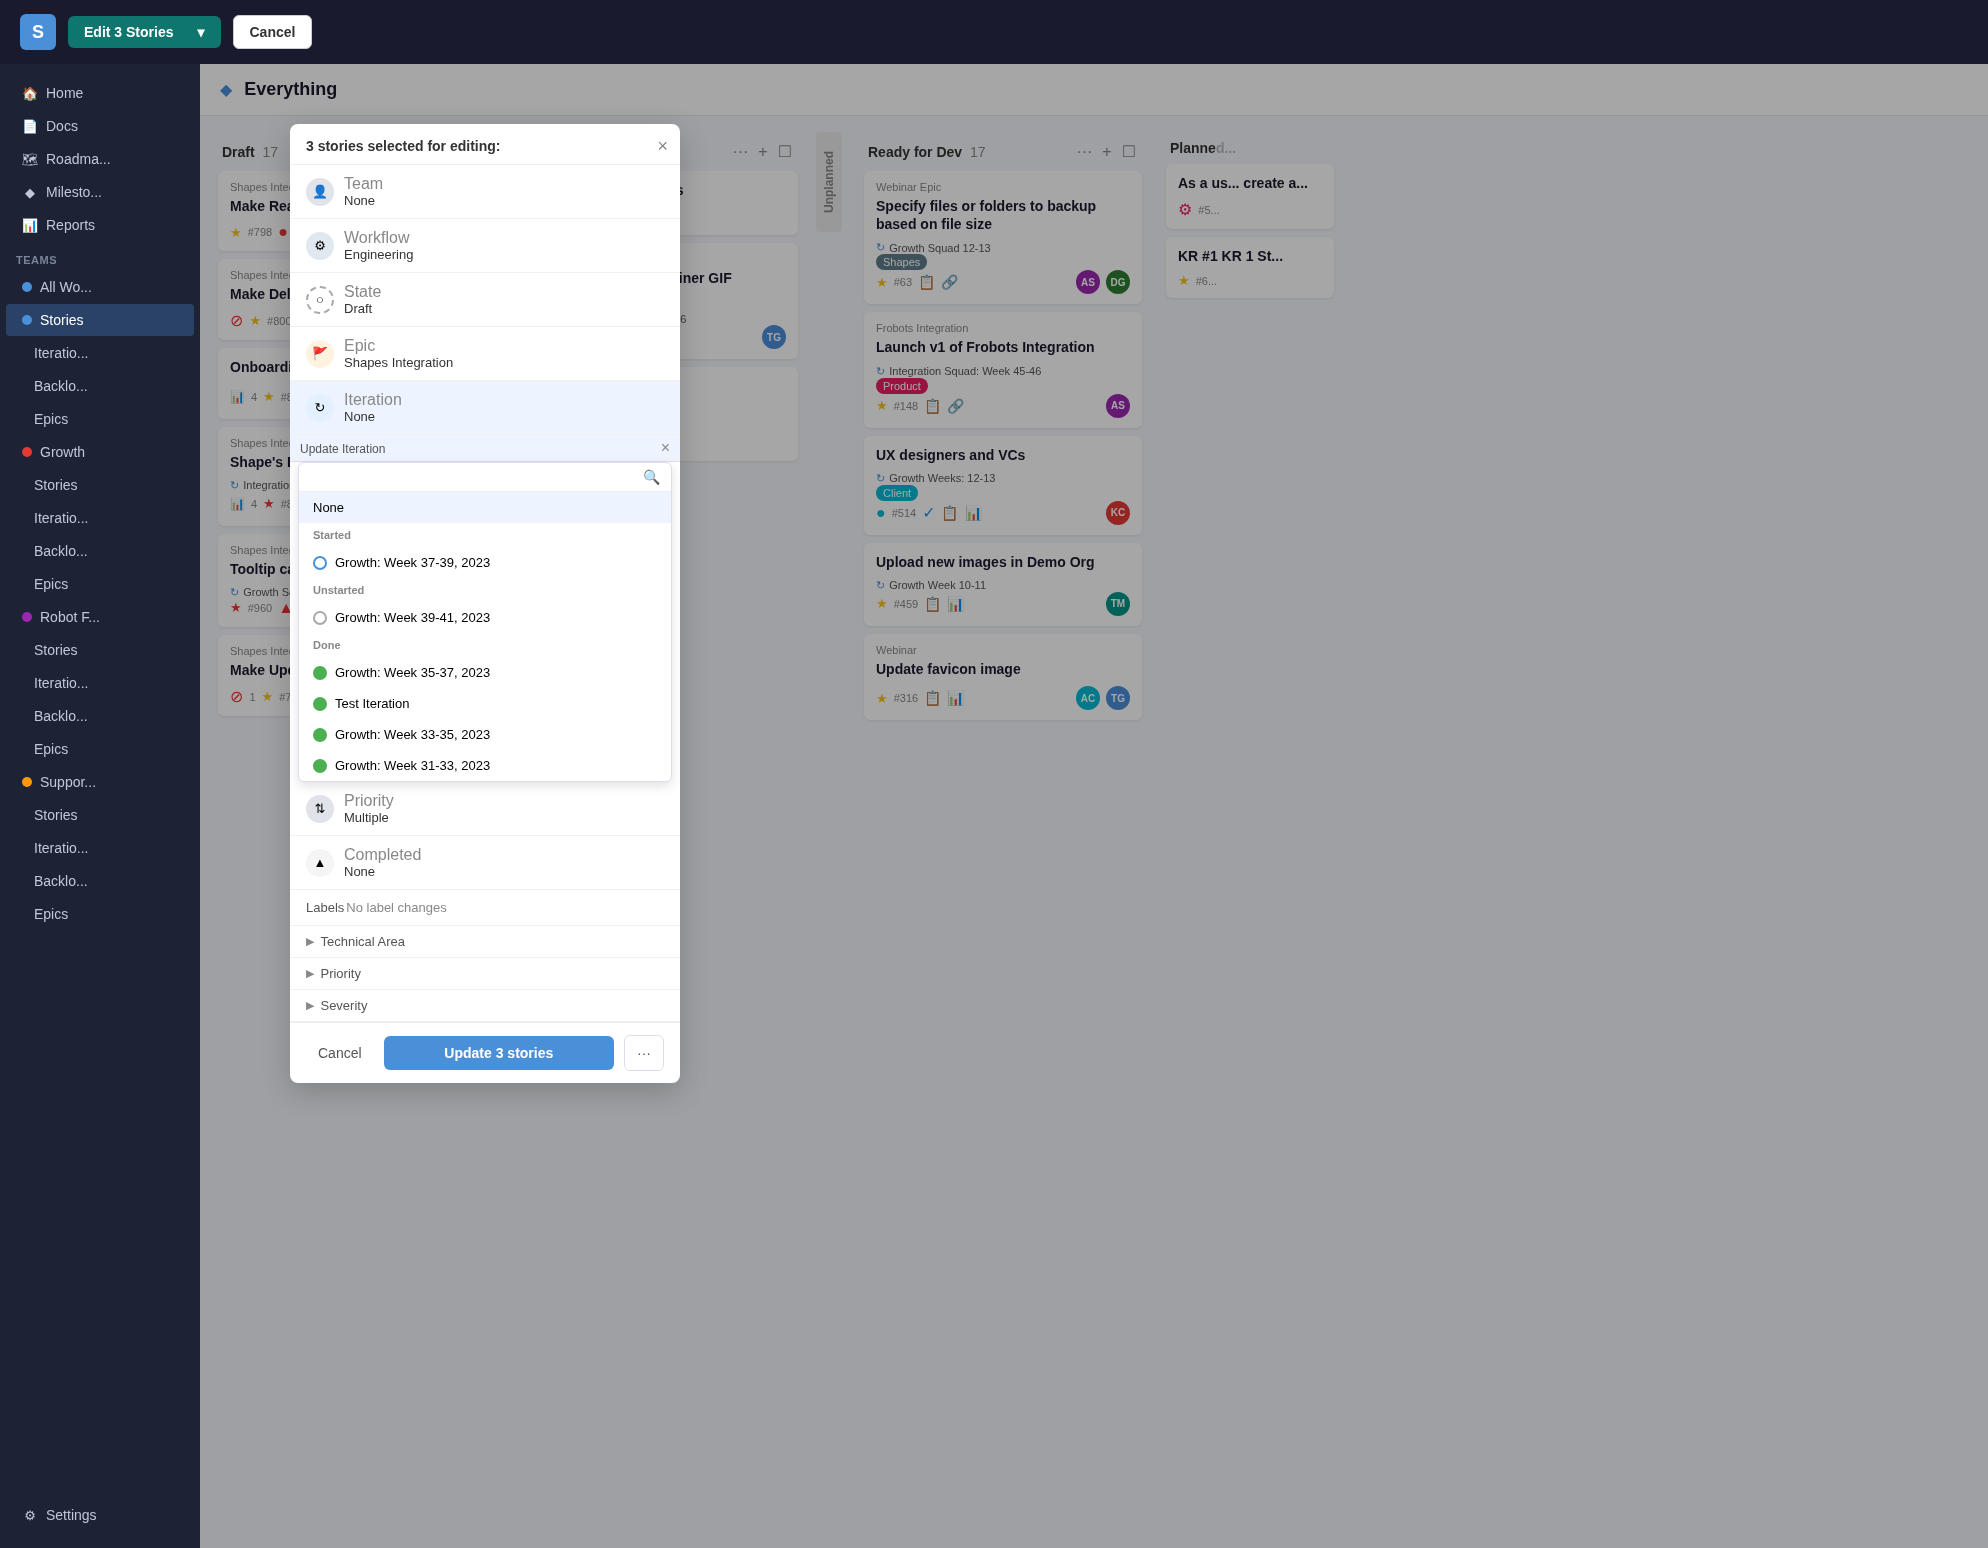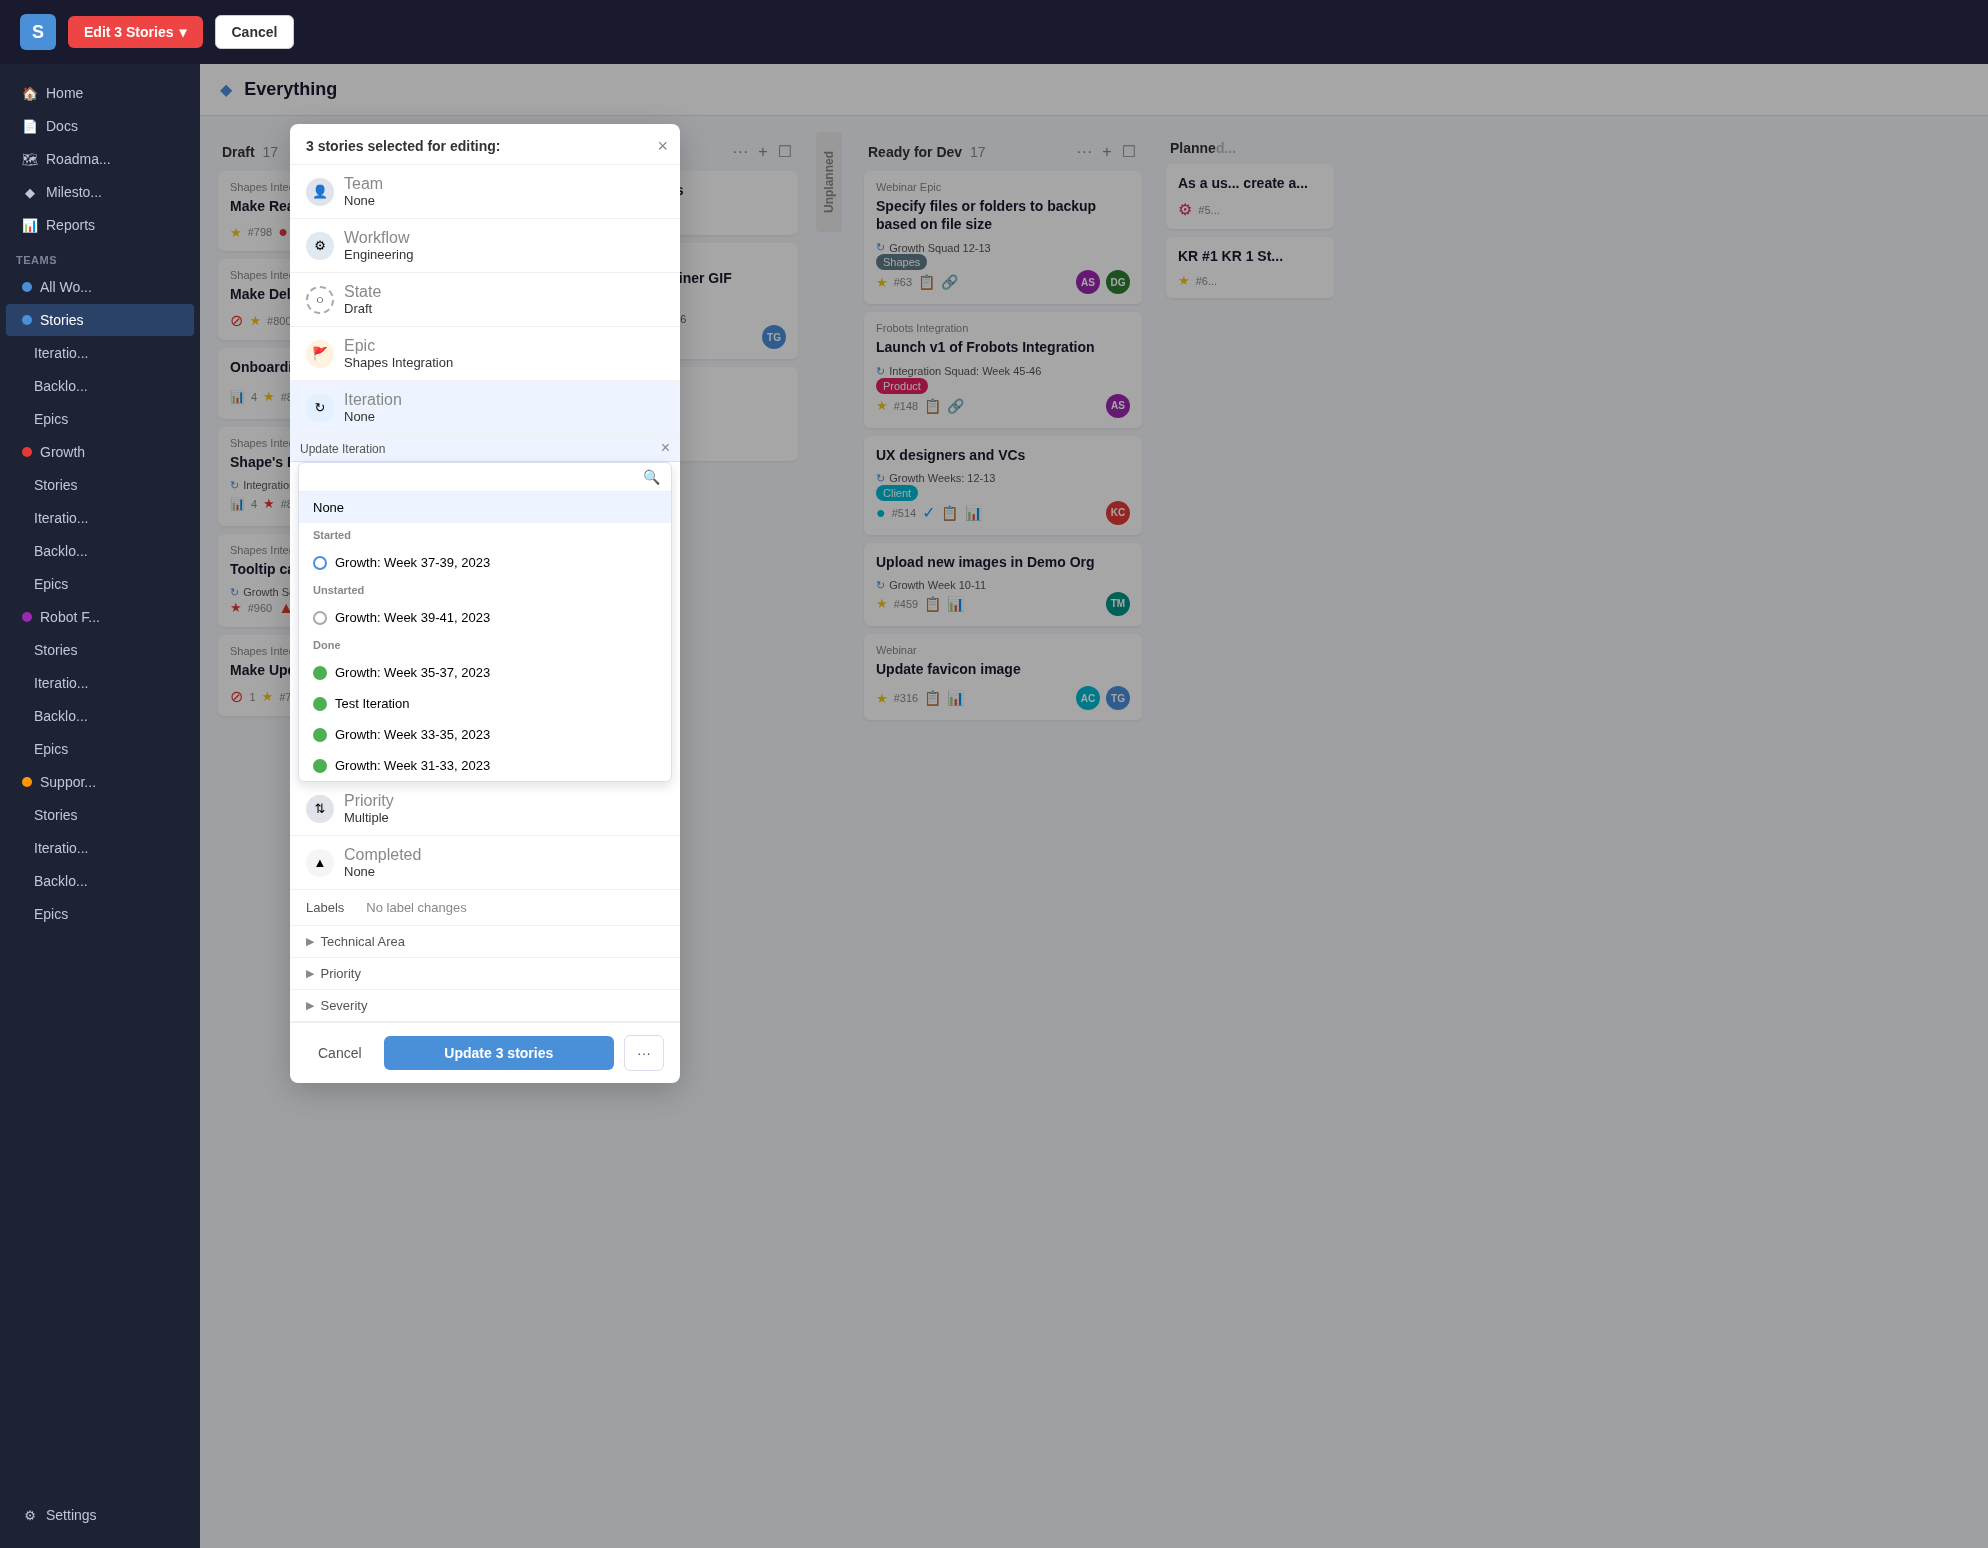--- a/index.html
+++ b/index.html
@@ -17,29 +17,29 @@
       z-index: 10;
     }
     .topbar-logo {
       width: 36px; height: 36px;
       background: #4a90d9;
       border-radius: 6px;
       display: flex; align-items: center; justify-content: center;
       color: white; font-weight: bold; font-size: 18px;
     }
     .btn-edit {
-      background: #ef4444;
+      background: #0f766e;
       color: white;
       border: none;
       border-radius: 6px;
       padding: 8px 16px;
       font-size: 14px;
       font-weight: 600;
       cursor: pointer;
-      display: flex; align-items: center; gap: 6px;
+      display: flex; align-items: center; gap: 24px;
     }
     .btn-cancel-top {
       background: white;
       color: #333;
       border: 1px solid #ccc;
       border-radius: 6px;
       padding: 8px 16px;
       font-size: 14px;
       font-weight: 600;
       cursor: pointer;
@@ -268,21 +268,21 @@
       display: flex; align-items: center; gap: 6px;
       cursor: pointer;
       border-bottom: 1px solid #f0f0f0;
     }
     .expand-chevron { font-size: 11px; color: #888; }
 
     .labels-row {
       padding: 10px 16px;
       font-size: 13px; color: #555;
       border-bottom: 1px solid #f0f0f0;
-      display: flex; align-items: flex-start; gap: 22px;
+      display: flex; align-items: flex-start; gap: 2px;
     }
     .labels-text { color: #888; }
 
     
     .unplanned-col {
       display: flex;
       flex-direction: column;
       align-items: center;
       margin-right: 8px;
     }

